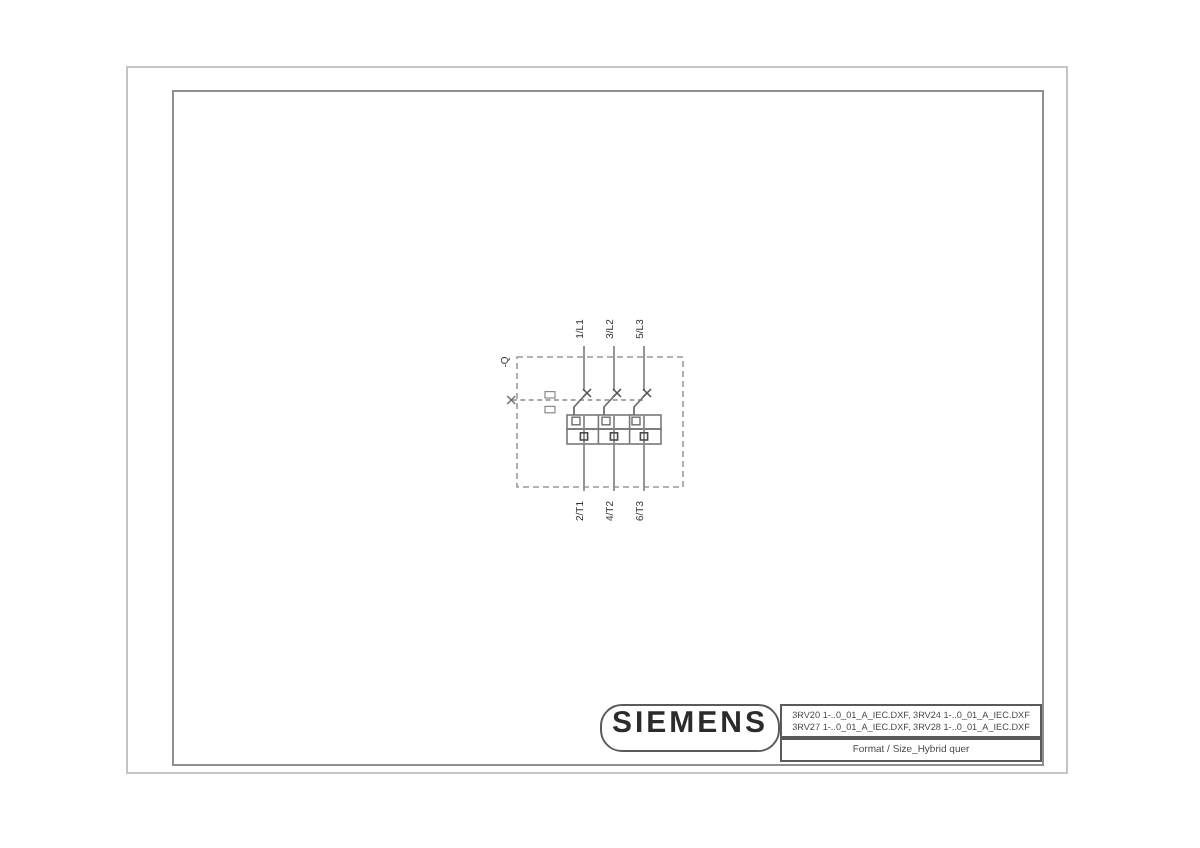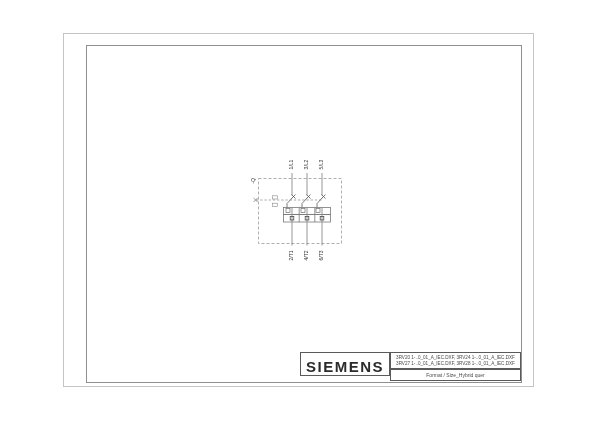--- a/index.html
+++ b/index.html
@@ -6,21 +6,21 @@
   body{
     width:600px;height:424px;background:#ffffff;position:relative;overflow:hidden;
     font-family:"Liberation Sans","DejaVu Sans",sans-serif;
   }
   .abs{position:absolute;}
   
   .outer-frame{left:63px;top:33px;width:469px;height:352px;border:1px solid #c4c4c4;}
   .inner-frame{left:86px;top:45px;width:434px;height:336px;border:1px solid #8f8f8f;}
   
   .tb-cell{border:1px solid #5a5a5a;background:#ffffff;box-sizing:border-box;}
-  .tb-siemens{left:300px;top:352px;width:90px;height:24px;display:flex;align-items:flex-end;justify-content:center;}
+  .tb-siemens{left:300px;top:352px;width:90px;height:24px;display:flex;align-items:flex-start;justify-content:center;border-radius:11px;}
   .tb-siemens span{font-size:15px;font-weight:bold;letter-spacing:1.5px;color:#2b2b2b;}
   .tb-files{left:390px;top:352px;width:131px;height:17px;display:flex;flex-direction:column;align-items:center;justify-content:center;}
   .tb-files span{font-size:4.6px;line-height:5.6px;color:#4a4a4a;white-space:nowrap;}
   .tb-format{left:390px;top:369px;width:131px;height:12px;display:flex;align-items:center;justify-content:center;}
   .tb-format span{font-size:5px;color:#4a4a4a;white-space:nowrap;}
   
   .term{
     width:24px;height:7px;font-size:5px;color:#333;text-align:center;
     transform:rotate(-90deg);transform-origin:center;line-height:7px;white-space:nowrap;
   }

